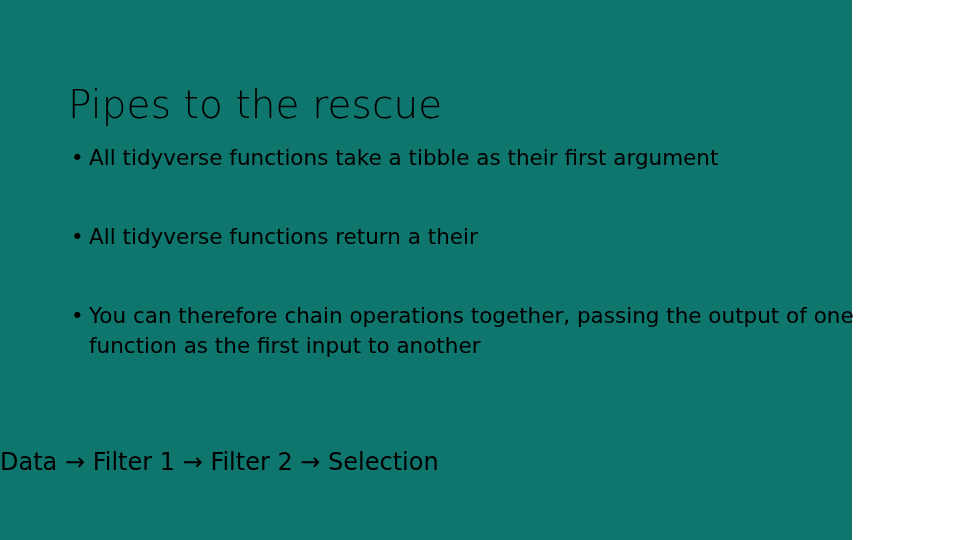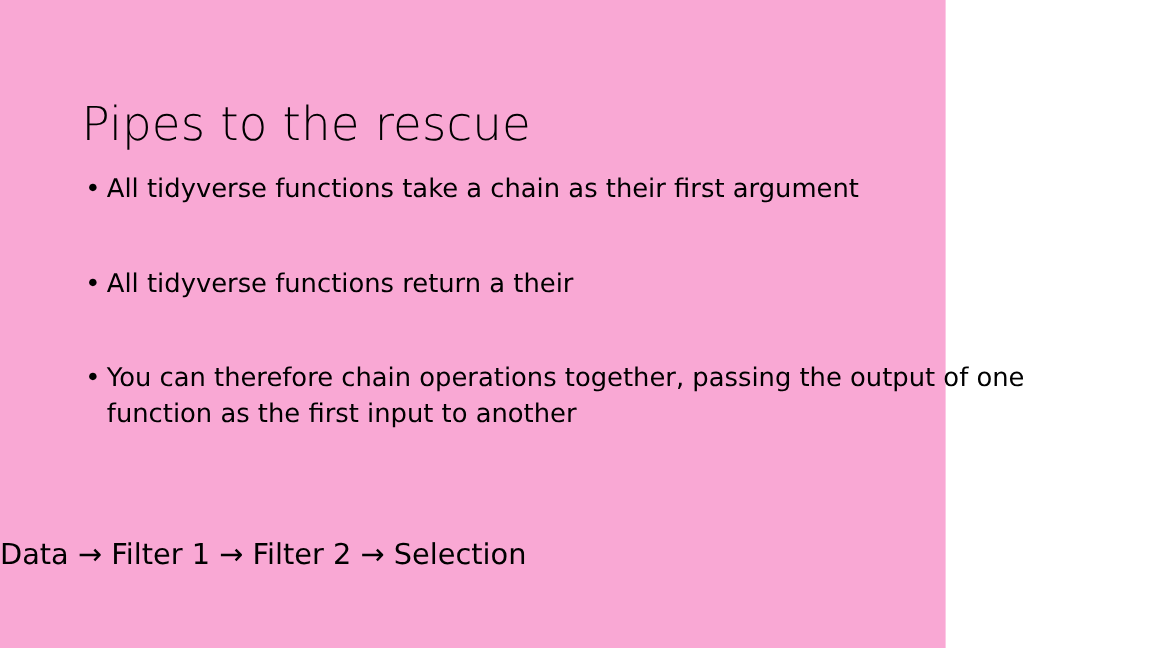--- a/index.html
+++ b/index.html
@@ -11,23 +11,23 @@
     width: 960px;
     height: 540px;
     background: #ffffff;
     font-family: "DejaVu Sans", sans-serif;
     color: #000000;
     overflow: hidden;
   }
 
   .slide {
     position: relative;
-    width: 788px;
+    width: 852px;
     height: 540px;
-    background: #f9a8d4;
+    background: #0f766e;
     box-sizing: border-box;
   }
 
   
   .slide-title {
     position: absolute;
     left: 68px;
     top: 56px;
     width: 840px;
     font-size: 39px;
@@ -90,21 +90,21 @@
 <body>
 
 <div class="slide">
 
   <h1 class="slide-title">Pipes to the rescue</h1>
 
   <div class="body-list">
 
     <div class="bullet-item">
       <span class="bullet-marker">•</span>
-      <span class="bullet-text">All tidyverse functions take a chain as their first argument</span>
+      <span class="bullet-text">All tidyverse functions take a tibble as their first argument</span>
     </div>
 
     <div class="bullet-item">
       <span class="bullet-marker">•</span>
       <span class="bullet-text">All tidyverse functions return a their</span>
     </div>
 
     <div class="bullet-item">
       <span class="bullet-marker">•</span>
       <span class="bullet-text">You can therefore chain operations together, passing the output of one function as the first input to another</span>

